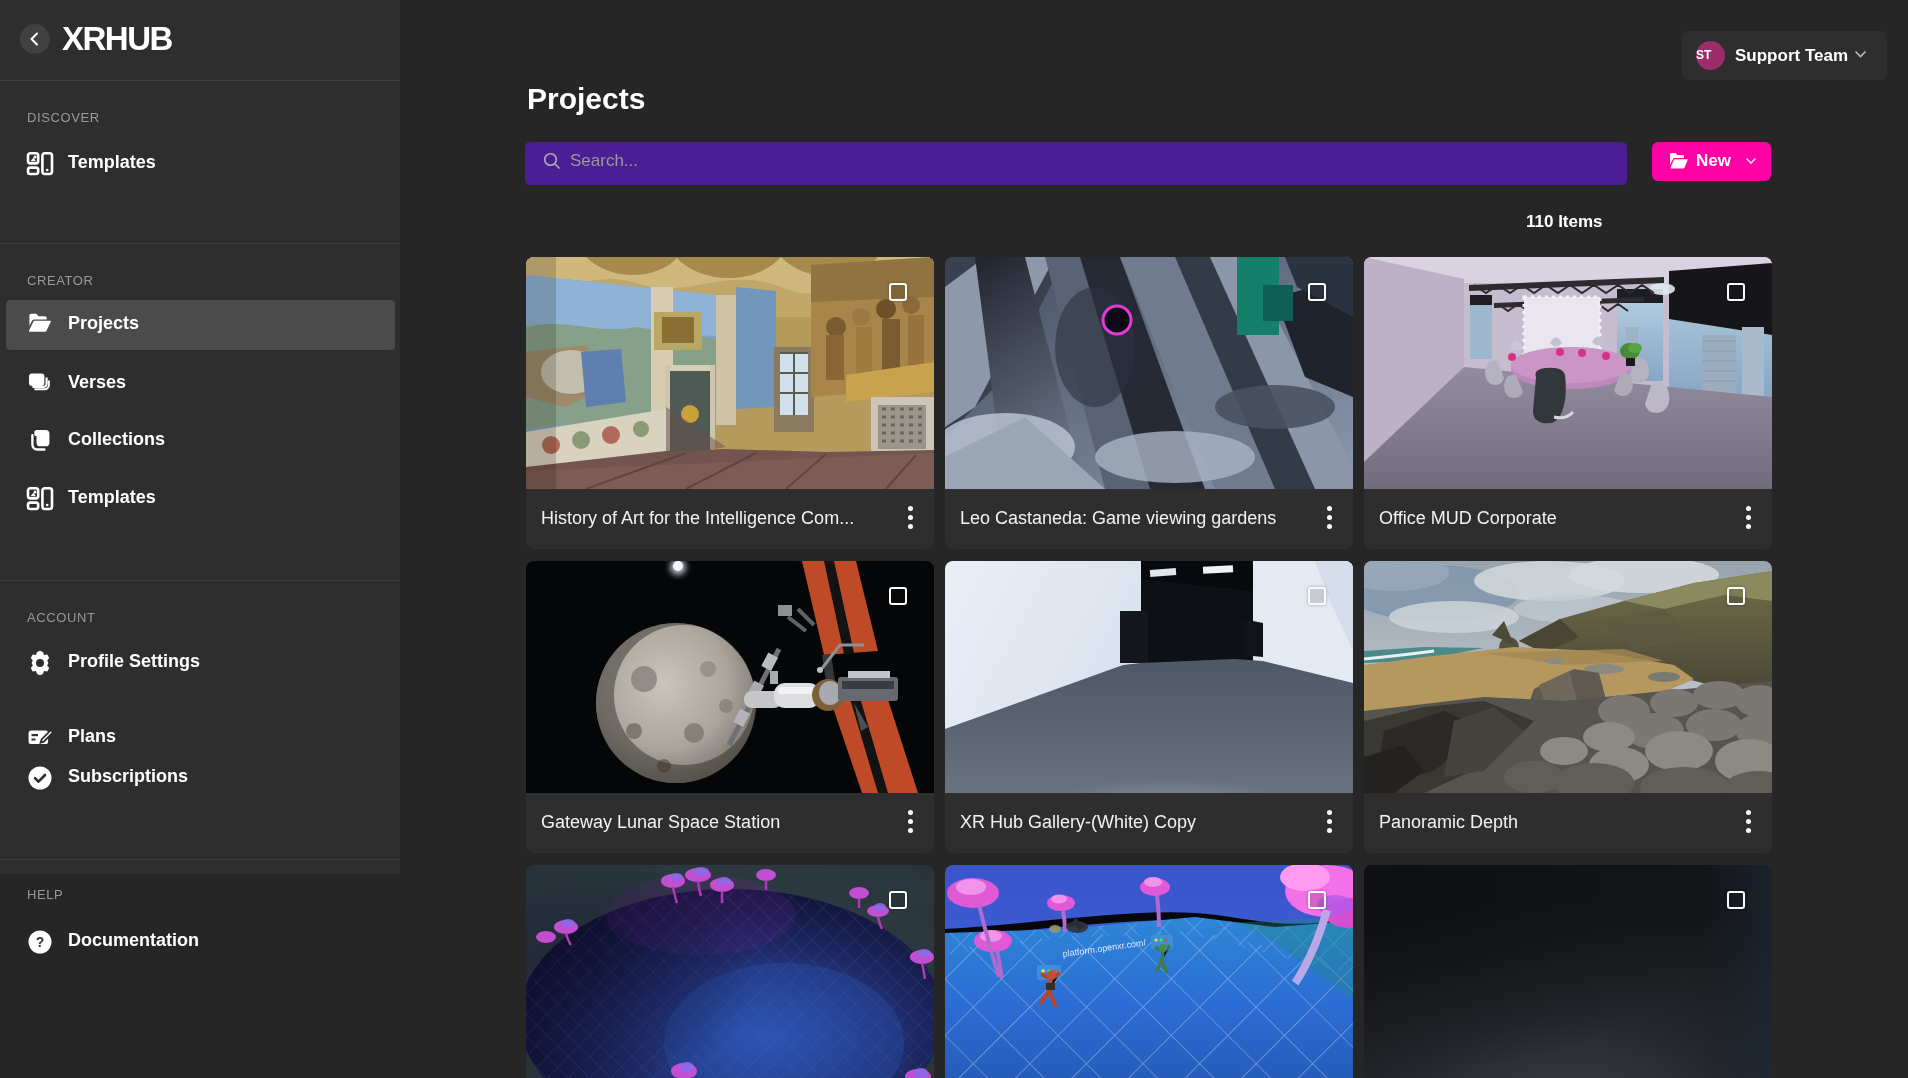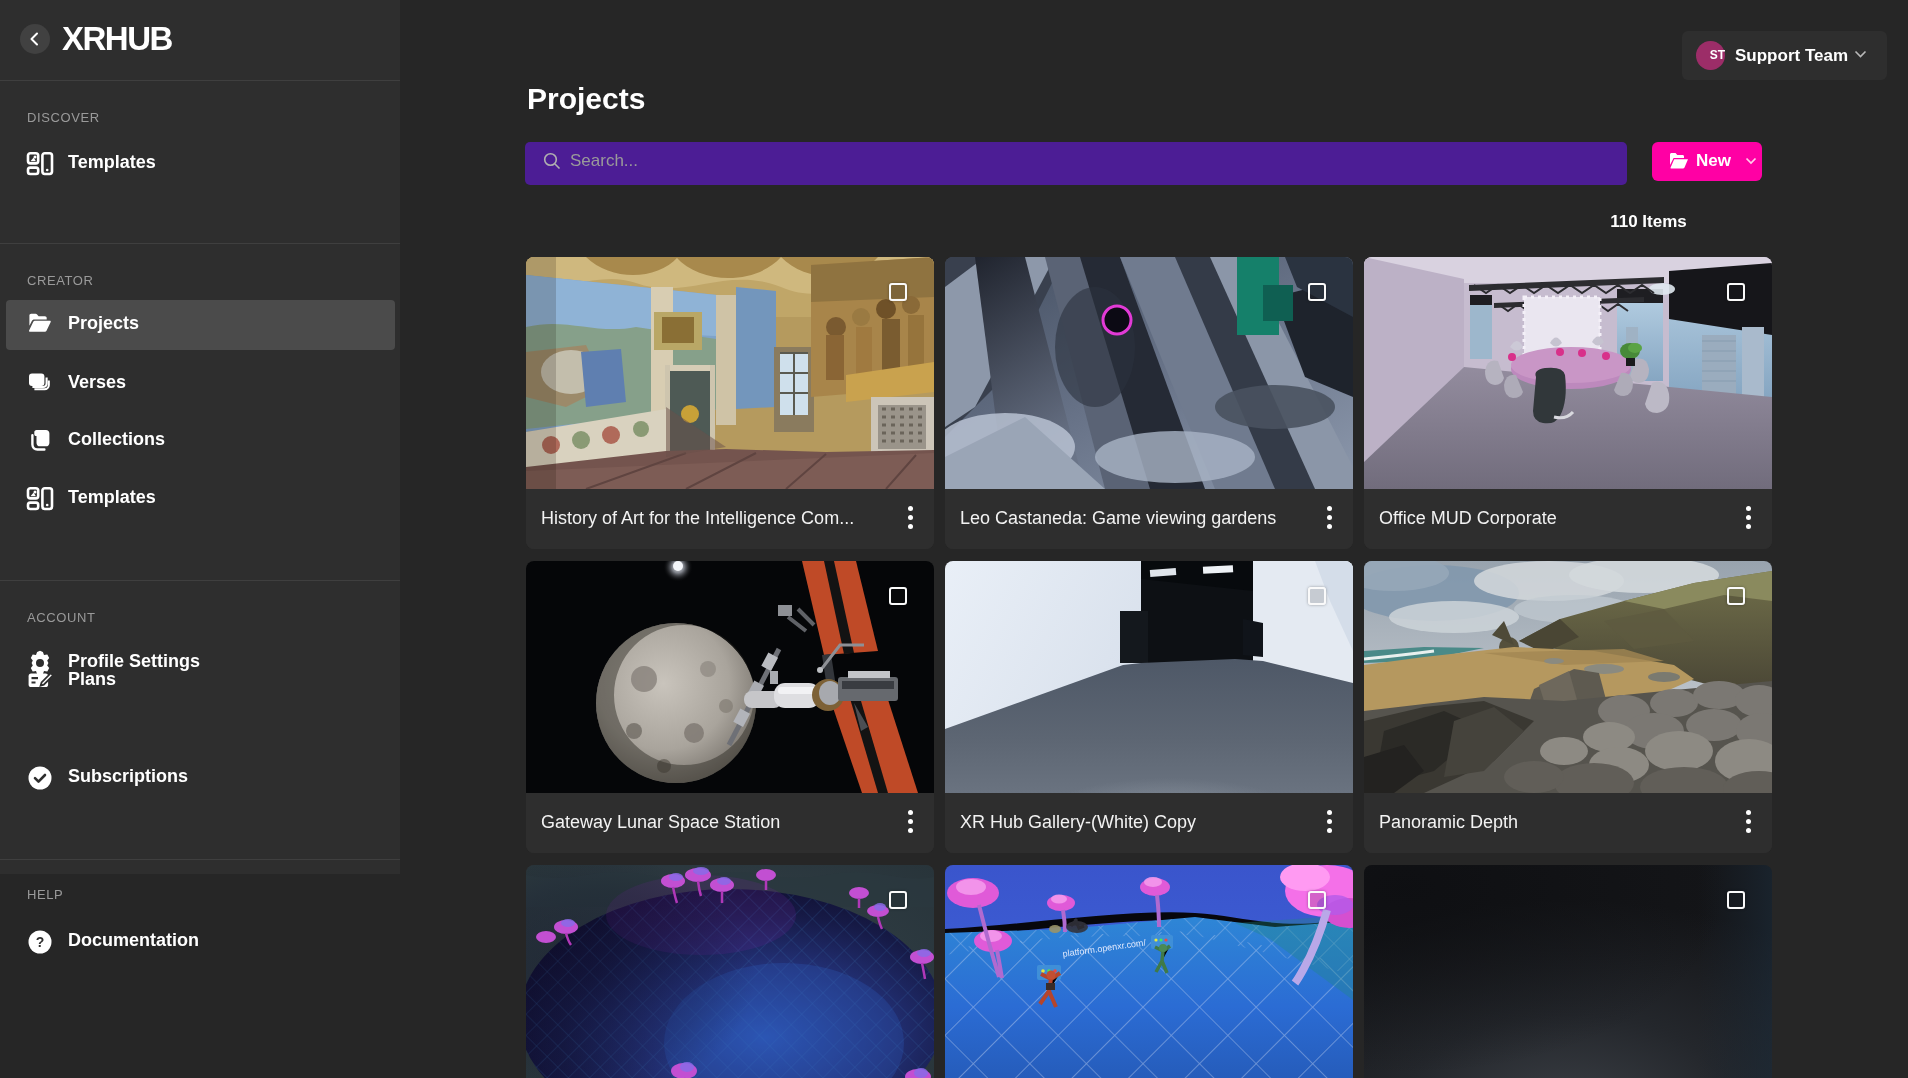--- a/index.html
+++ b/index.html
@@ -9,32 +9,32 @@
 .backbtn { position:absolute; left:20px; top:24px; width:30px; height:30px; border-radius:50%; background:#414141; }
 .backbtn svg { position:absolute; left:7px; top:7px; }
 .logo { position:absolute; left:62px; top:20px; font-size:33px; font-weight:bold; color:#fff; letter-spacing:-1.5px; }
 .sb-label { position:absolute; left:27px; color:#9a9a9a; font-size:13px; letter-spacing:0.6px; }
 .sb-item { position:absolute; left:0; width:400px; height:50px;padding-left:47px; }
 .sb-item .ic { position:absolute; left:26px; top:11px; width:28px; height:28px; }
 .sb-item .tx { position:absolute; left:68px; top:13px; font-size:18px; font-weight:bold; color:#fff; }
 .sb-active { position:absolute; left:6px; top:300px; width:389px; height:50px; background:#4b4b4b; border-radius:4px; }
 .main { position:absolute; left:0; top:0; width:1908px; height:1078px; }
 .support { position:absolute; left:1682px; top:31px; width:205px; height:49px; background:#2e2e2e; border-radius:6px; }
-.avatar { position:absolute; left:14px; top:10px; width:29px; height:29px; border-radius:50%; background:#9c2d68; color:#fff; font-size:12px; font-weight:bold; text-align:right; line-height:29px; }
+.avatar { position:absolute; left:14px; top:10px; width:29px; height:29px; border-radius:50%; background:#9c2d68; color:#fff; font-size:12px; font-weight:bold; text-align:left; line-height:29px; }
 .sname { position:absolute; left:53px; top:15px; font-size:17px; font-weight:bold; color:#fff; }
 .schev { position:absolute; left:172px; top:19px; }
 .h1 { position:absolute; left:527px; top:82px; font-size:30px; font-weight:bold; color:#fff; }
 .search { position:absolute; left:525px; top:142px; width:1102px; height:43px; background:#4c1d95; border-radius:5px; }
 .search svg { position:absolute; left:18px; top:10px; }
 .search .ph { position:absolute; left:45px; top:9px; font-size:17px; color:#9a9a9a; }
-.newbtn { position:absolute; left:1652px; top:142px; width:110px; height:39px; background:#ff00a4; border-radius:6px; }
+.newbtn { position:absolute; left:1652px; top:142px; width:119px; height:39px; background:#ff00a4; border-radius:6px; }
 .newbtn svg.fo { position:absolute; left:17px; top:10px; }
 .newbtn .tx { position:absolute; left:44px; top:9px; font-size:17px; font-weight:bold; color:#fff; }
 .newbtn svg.ch { position:absolute; left:93px; top:15px; }
-.items { position:absolute; top:212px; left:1526px; width:245px; text-align:center; font-size:17px; font-weight:bold; color:#fff; }
+.items { position:absolute; top:212px; left:1526px; width:245px; text-align:left; font-size:17px; font-weight:bold; color:#fff; }
 .card { position:absolute; width:408px; height:292px; border-radius:8px; overflow:hidden; background:#2e2e2e; }
 .cimg { position:absolute; left:0; top:0; width:408px; height:232px; overflow:hidden; }
 .cimg svg { position:absolute; left:0; top:0; }
 .cfoot { position:absolute; left:0; top:232px; width:408px; height:60px; background:#2e2e2e; }
 .ctitle { position:absolute; left:15px; top:19px; font-size:18px; color:#f2f2f2;text-align:right; }
 .kebab { position:absolute; right:21px; top:17px; width:5px; }
 .kebab i { display:block; width:5px; height:5px; border-radius:50%; background:#fff; margin-bottom:4.2px; }
 .cbox { position:absolute; top:26px; right:27px; width:18px; height:18px; border:2px solid #fafafa; border-radius:3px; background:rgba(25,25,25,0.15); box-shadow:0 0 3px rgba(0,0,0,0.35); }
 </style>
 </head>
@@ -646,21 +646,21 @@
     <span class="tx">Templates</span>
   </div>
   <div class="sb-div" style="top:580px"></div>
   <div class="sb-label" style="top:610px">ACCOUNT</div>
   <div class="sb-item" style="top:638px">
     <svg class="ic" viewBox="0 0 28 28">
         <path fill="#fff" d="M14 1.8 L16.9 3 L18 6 L21.3 5.6 L23.2 8.9 L21.2 11.5 L22.4 14 L21.2 16.5 L23.2 19.1 L21.3 22.4 L18 22 L16.9 25 L14 26.2 L11.1 25 L10 22 L6.7 22.4 L4.8 19.1 L6.8 16.5 L5.6 14 L6.8 11.5 L4.8 8.9 L6.7 5.6 L10 6 L11.1 3 Z M14 10 a4 4 0 1 0 0 8 a4 4 0 1 0 0 -8 Z"></path>
       </svg>
     <span class="tx">Profile Settings</span>
   </div>
-  <div class="sb-item" style="top:656px">
+  <div class="sb-item" style="top:713px">
     <svg class="ic" viewBox="0 0 28 28">
         <rect x="2.6" y="6.6" width="19.5" height="13.5" rx="2.6" fill="#fff"></rect>
         <rect x="5.5" y="10" width="6.5" height="2.2" fill="#2e2e2e"></rect>
         <rect x="5.5" y="14.5" width="4" height="2" fill="#2e2e2e"></rect>
         <path fill="#fff" stroke="#2e2e2e" stroke-width="1.8" d="M24.8 6.2 L27 8.4 L17.8 17.6 L14.6 18.6 L15.6 15.4 Z"></path>
       </svg>
     <span class="tx">Plans</span>
   </div>
   <div class="sb-item" style="top:753px">
     <svg class="ic" viewBox="0 0 28 28">

